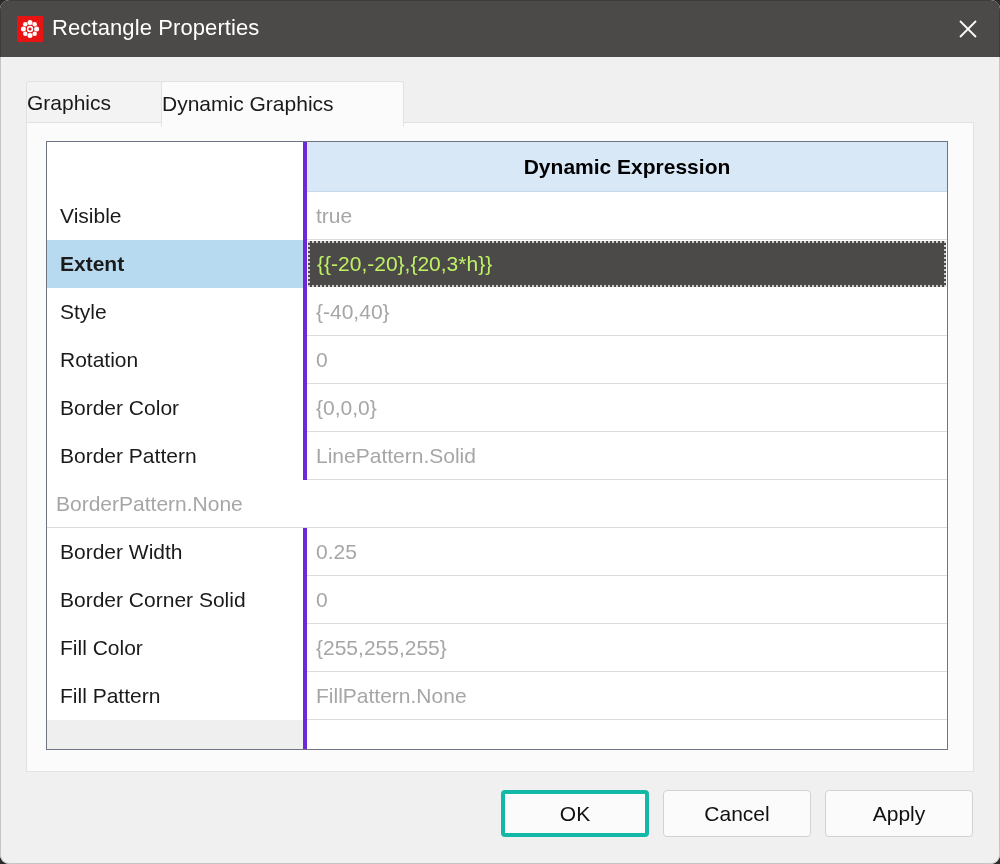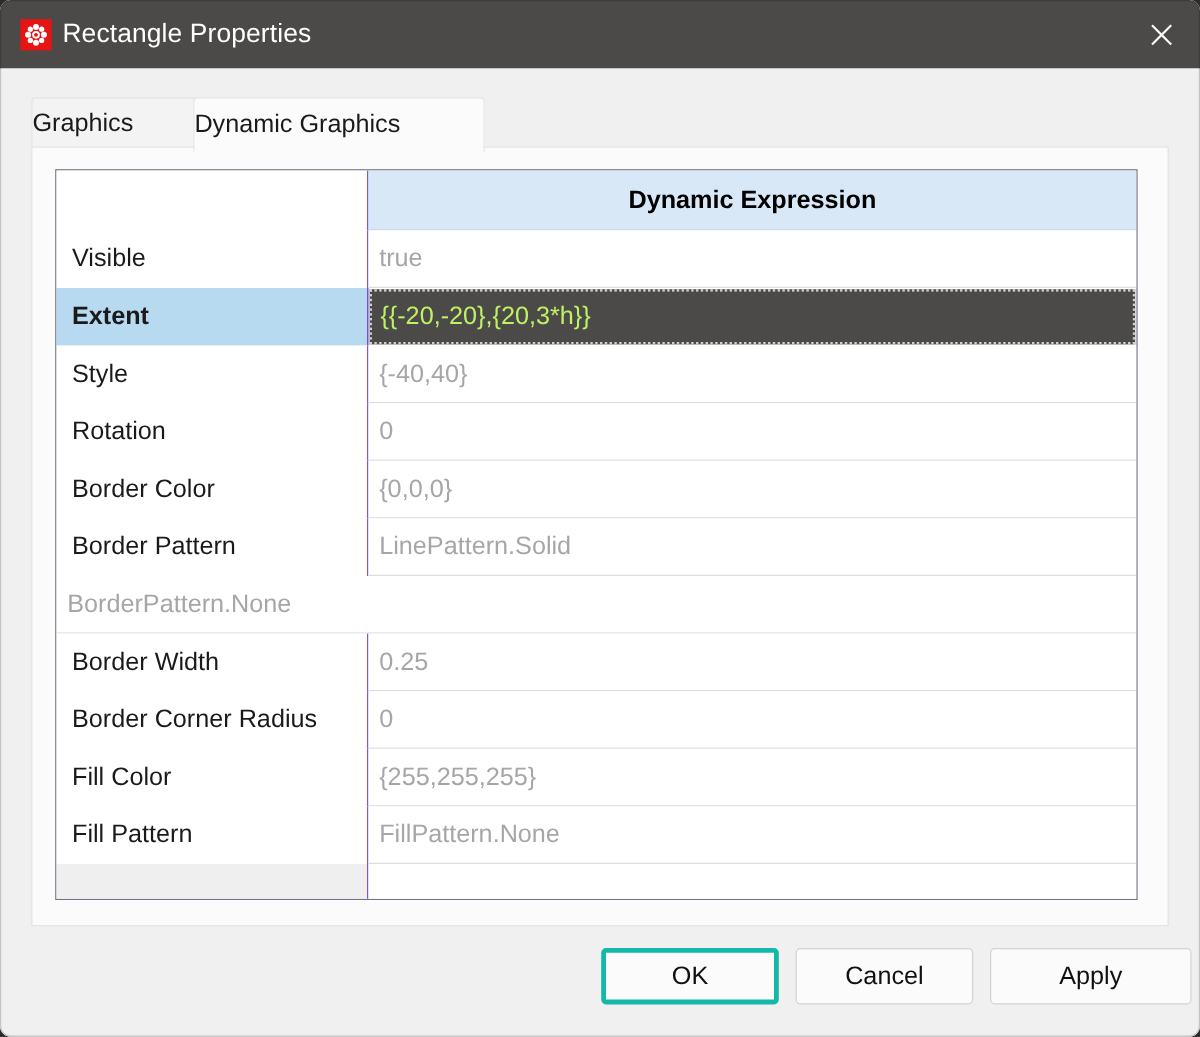--- a/index.html
+++ b/index.html
@@ -119,21 +119,21 @@
   }
   .trow {
     position: relative;
     display: flex;
     width: 100%;
   }
   .cell-label {
     width: 260px;
     flex: 0 0 260px;
     background: #ffffff;
-    border-right: 1px solid #6d28d9;
+    border-right: 4px solid #6d28d9;
     display: flex;
     align-items: center;
     padding-left: 13px;
     font-size: 21px;
     color: #1a1a1a;
     white-space: nowrap;
     overflow: hidden;
   }
   .cell-value {
     flex: 1 1 auto;
@@ -214,21 +214,21 @@
     align-items: center;
     justify-content: center;
     cursor: pointer;
     white-space: nowrap;
   }
   .btn.primary {
     border: 4px solid #14b8a6;
   }
   #btn-ok     { left: 501px; width: 148px; }
   #btn-cancel { left: 663px; width: 148px; }
-  #btn-apply  { left: 825px; width: 168px; }
+  #btn-apply  { left: 825px; width: 148px; }
 
   
   #window::after {
     content: "";
     position: absolute;
     left: 0; top: 0; right: 0; bottom: 0;
     border-radius: 9px;
     pointer-events: none;
     box-shadow: inset 0 0 0 1px rgba(0,0,0,0.18);
   }
@@ -310,21 +310,21 @@
         <div class="trow data">
           <div class="cell-value">BorderPattern.None</div>
         </div>
 
         <div class="trow data">
           <div class="cell-label">Border Width</div>
           <div class="cell-value">0.25</div>
         </div>
 
         <div class="trow data">
-          <div class="cell-label">Border Corner Radius</div>
+          <div class="cell-label">Border Corner Solid</div>
           <div class="cell-value">0</div>
         </div>
 
         <div class="trow data">
           <div class="cell-label">Fill Color</div>
           <div class="cell-value">{255,255,255}</div>
         </div>
 
         <div class="trow data">
           <div class="cell-label">Fill Pattern</div>

